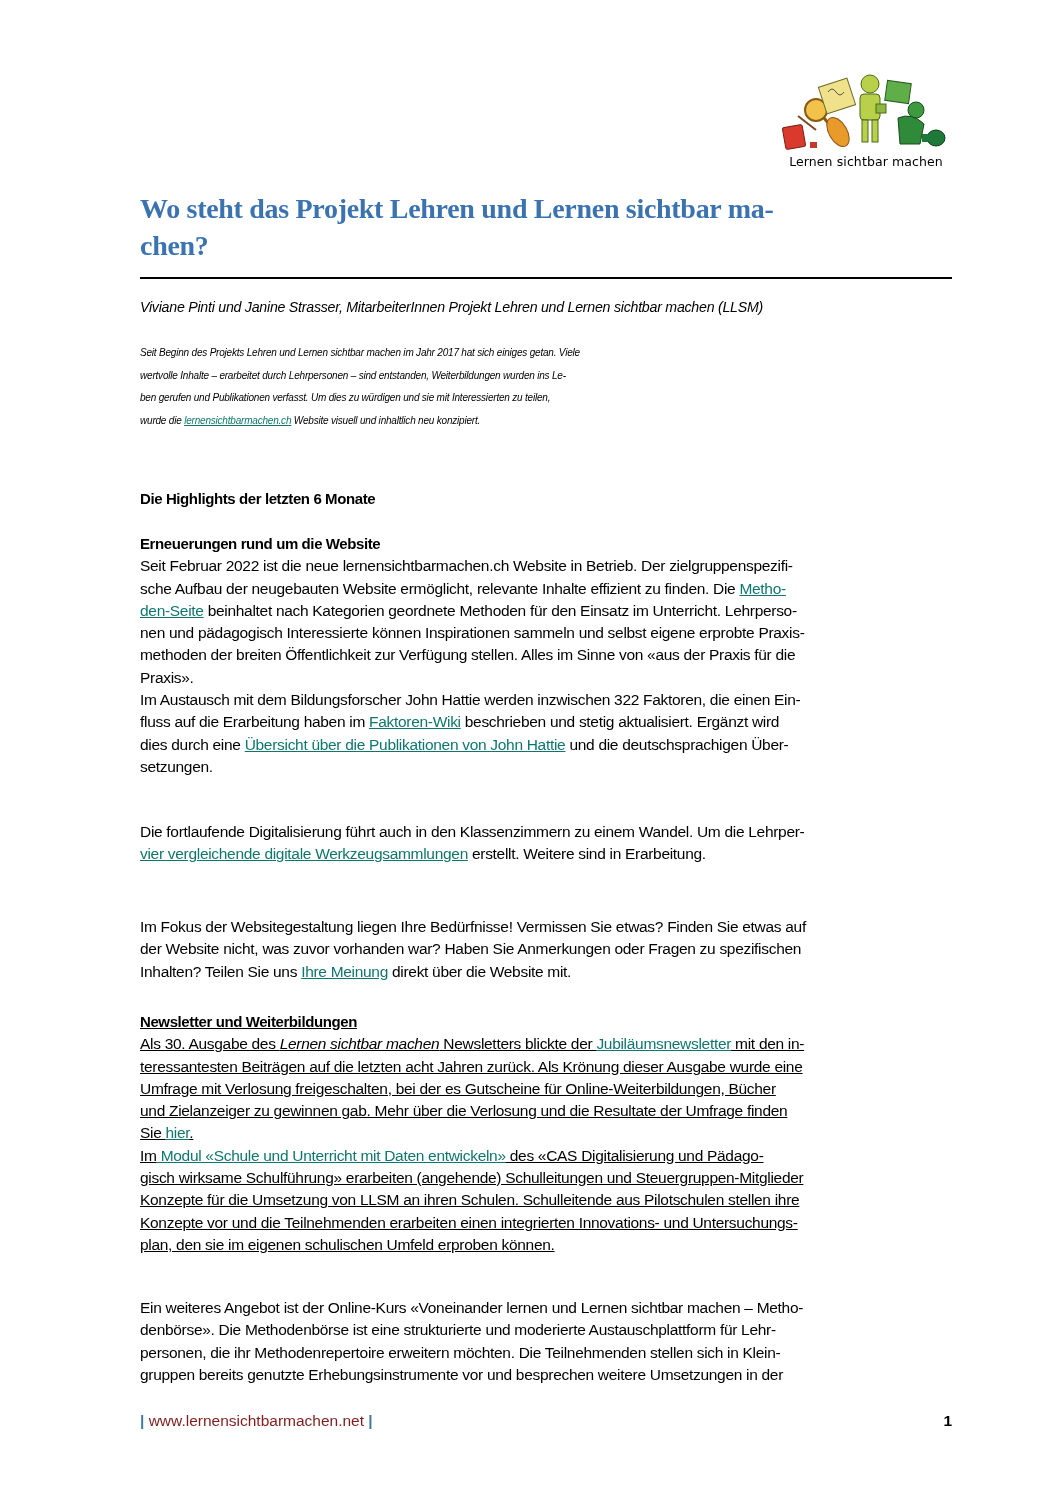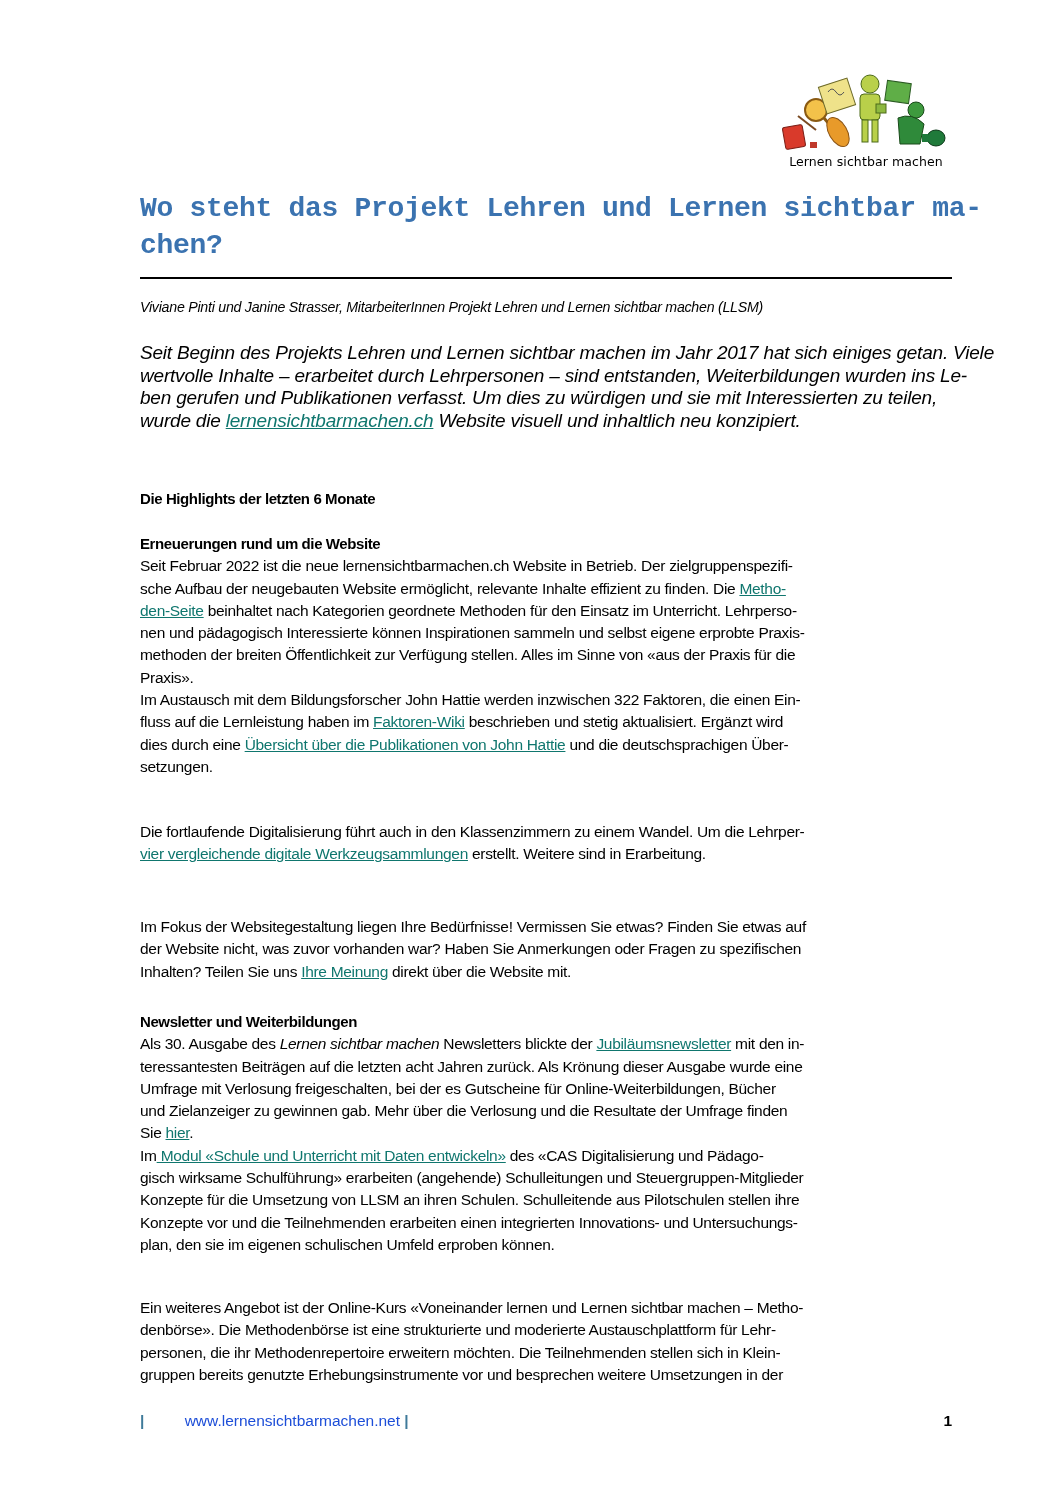--- a/index.html
+++ b/index.html
@@ -6,29 +6,29 @@
   body { width: 1058px; height: 1497px; position: relative; overflow: hidden;
          font-family: "Liberation Sans", sans-serif; color: #000; }
   .page { position: absolute; left: 16px; top: 0; width: 1058px; height: 1497px; }
 
   .logo { position: absolute; left: 760px; top: 68px; width: 176px; height: 104px; }
   .logo svg { position: absolute; left: 0; top: 0; }
   .logo-caption { position: absolute; left: 2px; top: 86px; width: 176px; text-align: center;
                   font-family: "DejaVu Sans", sans-serif; font-size: 12.5px; color: #000; letter-spacing: 0.1px; }
 
   .title { position: absolute; left: 124px; top: 190px; width: 820px;
-           font-family: Liberation Mono, monospace; font-weight: bold; font-size: 28px;
+           font-family: Liberation Serif, serif; font-weight: bold; font-size: 28px;
            line-height: 37px; color: #3B73B0; margin: 0; letter-spacing: -0.3px; }
   .title-rule { position: absolute; left: 124px; top: 277px; width: 812px; height: 2px; background: #000; }
 
   .byline { position: absolute; left: 124px; top: 297px; width: 820px;
             font-style: italic; font-size: 14.2px; line-height: 20px; letter-spacing: -0.25px; }
 
   .lead { position: absolute; left: 124px; top: 342px; width: 820px;
-          font-style: italic; font-size: 19px; line-height: 22.5px; letter-spacing: -0.2px; }
+          font-style: italic; font-size: 10px; line-height: 22.5px; letter-spacing: -0.2px; }
 
   .body-block { position: absolute; left: 124px; width: 820px;
                 font-size: 15.5px; line-height: 22.3px; letter-spacing: -0.3px; }
   .h { font-weight: bold; font-size: 15px; letter-spacing: -0.4px; }
   a { color: #0f766e; text-decoration: underline; }
   .line { display: block; white-space: nowrap; }
 
   .footer { position: absolute; left: 124px; top: 1412px; width: 812px; font-size: 15.5px; }
   .footer .bar { color: #3F7A9A; font-weight: bold; }
   .footer .pagenum { position: absolute; right: 0; top: 0; font-weight: bold; }
@@ -90,37 +90,37 @@
 
   <div class="body-block" style="top:533px;">
     <span class="line h">Erneuerungen rund um die Website</span>
     <span class="line">Seit Februar 2022 ist die neue lernensichtbarmachen.ch Website in Betrieb. Der zielgruppenspezifi-</span>
     <span class="line"><span>sche Aufbau der neugebauten Website ermöglicht, relevante Inhalte effizient zu finden. Die </span><a>Metho-</a></span>
     <span class="line"><a>den-Seite</a><span> beinhaltet nach Kategorien geordnete Methoden für den Einsatz im Unterricht. Lehrperso-</span></span>
     <span class="line">nen und pädagogisch Interessierte können Inspirationen sammeln und selbst eigene erprobte Praxis-</span>
     <span class="line">methoden der breiten Öffentlichkeit zur Verfügung stellen. Alles im Sinne von «aus der Praxis für die</span>
     <span class="line">Praxis».</span>
     <span class="line">Im Austausch mit dem Bildungsforscher John Hattie werden inzwischen 322 Faktoren, die einen Ein-</span>
-    <span class="line"><span>fluss auf die Lernleistung haben im </span><a>Faktoren-Wiki</a><span> beschrieben und stetig aktualisiert. Ergänzt wird</span></span>
+    <span class="line"><span>fluss auf die Erarbeitung haben im </span><a>Faktoren-Wiki</a><span> beschrieben und stetig aktualisiert. Ergänzt wird</span></span>
     <span class="line"><span>dies durch eine </span><a>Übersicht über die Publikationen von John Hattie</a><span> und die deutschsprachigen Über-</span></span>
     <span class="line">setzungen.</span>
   </div>
 
   <div class="body-block" style="top:821px;">
     <span class="line">Die fortlaufende Digitalisierung führt auch in den Klassenzimmern zu einem Wandel. Um die Lehrper-</span>
     <span class="line"><a>vier vergleichende digitale Werkzeugsammlungen</a><span> erstellt. Weitere sind in Erarbeitung.</span></span>
   </div>
 
   <div class="body-block" style="top:916px;">
     <span class="line">Im Fokus der Websitegestaltung liegen Ihre Bedürfnisse! Vermissen Sie etwas? Finden Sie etwas auf</span>
     <span class="line">der Website nicht, was zuvor vorhanden war? Haben Sie Anmerkungen oder Fragen zu spezifischen</span>
     <span class="line"><span>Inhalten? Teilen Sie uns </span><a>Ihre Meinung</a><span> direkt über die Website mit.</span></span>
   </div>
 
-  <div class="body-block" style="top:1011px;">
+  <div class="body-block" style="top:1011px;text-decoration:underline;">
     <span class="line h">Newsletter und Weiterbildungen</span>
     <span class="line"><span>Als 30. Ausgabe des </span><em>Lernen sichtbar machen</em><span> Newsletters blickte der </span><a>Jubiläumsnewsletter</a><span> mit den in-</span></span>
     <span class="line">teressantesten Beiträgen auf die letzten acht Jahren zurück. Als Krönung dieser Ausgabe wurde eine</span>
     <span class="line">Umfrage mit Verlosung freigeschalten, bei der es Gutscheine für Online-Weiterbildungen, Bücher</span>
     <span class="line">und Zielanzeiger zu gewinnen gab. Mehr über die Verlosung und die Resultate der Umfrage finden</span>
     <span class="line"><span>Sie </span><a>hier</a><span>.</span></span>
     <span class="line"><span>Im</span><a> Modul «Schule und Unterricht mit Daten entwickeln»</a><span> des «CAS Digitalisierung und Pädago-</span></span>
     <span class="line">gisch wirksame Schulführung» erarbeiten (angehende) Schulleitungen und Steuergruppen-Mitglieder</span>
     <span class="line">Konzepte für die Umsetzung von LLSM an ihren Schulen. Schulleitende aus Pilotschulen stellen ihre</span>
     <span class="line">Konzepte vor und die Teilnehmenden erarbeiten einen integrierten Innovations- und Untersuchungs-</span>
@@ -128,17 +128,17 @@
   </div>
 
   <div class="body-block" style="top:1297px;">
     <span class="line">Ein weiteres Angebot ist der Online-Kurs «Voneinander lernen und Lernen sichtbar machen – Metho-</span>
     <span class="line">denbörse». Die Methodenbörse ist eine strukturierte und moderierte Austauschplattform für Lehr-</span>
     <span class="line">personen, die ihr Methodenrepertoire erweitern möchten. Die Teilnehmenden stellen sich in Klein-</span>
     <span class="line">gruppen bereits genutzte Erhebungsinstrumente vor und besprechen weitere Umsetzungen in der</span>
   </div>
 
   <div class="footer">
-    <span class="bar">|</span><a style="color:#1d4ed8;text-decoration:none;margin-left:36px;"> www.lernensichtbarmachen.net </a><span class="bar">|</span>
+    <span class="bar">|</span><a style="color:#7f1d1d;text-decoration:none;"> www.lernensichtbarmachen.net </a><span class="bar">|</span>
     <span class="pagenum">1</span>
   </div>
 
 </div>
 
 </body></html>

